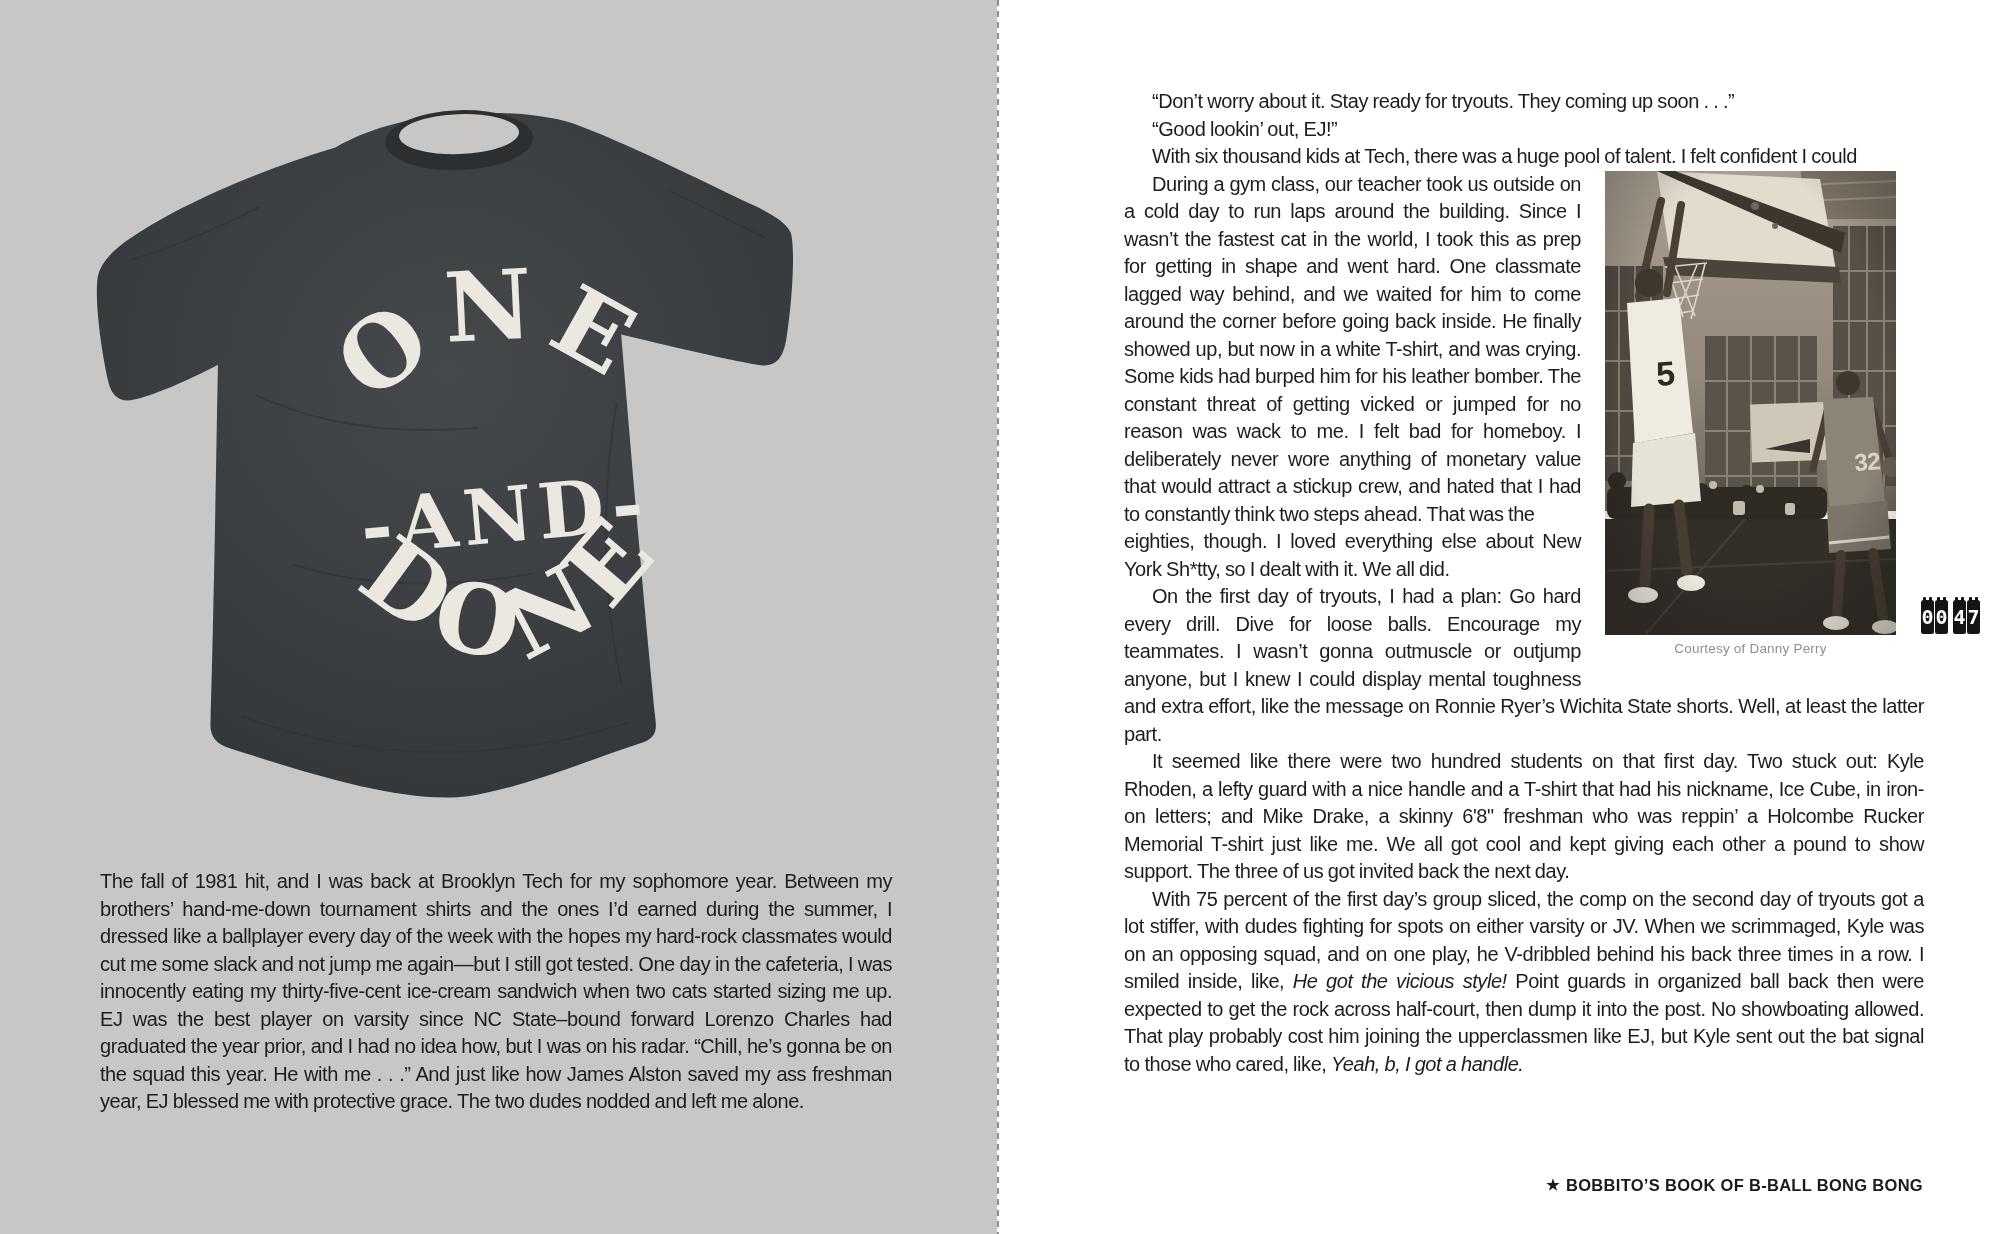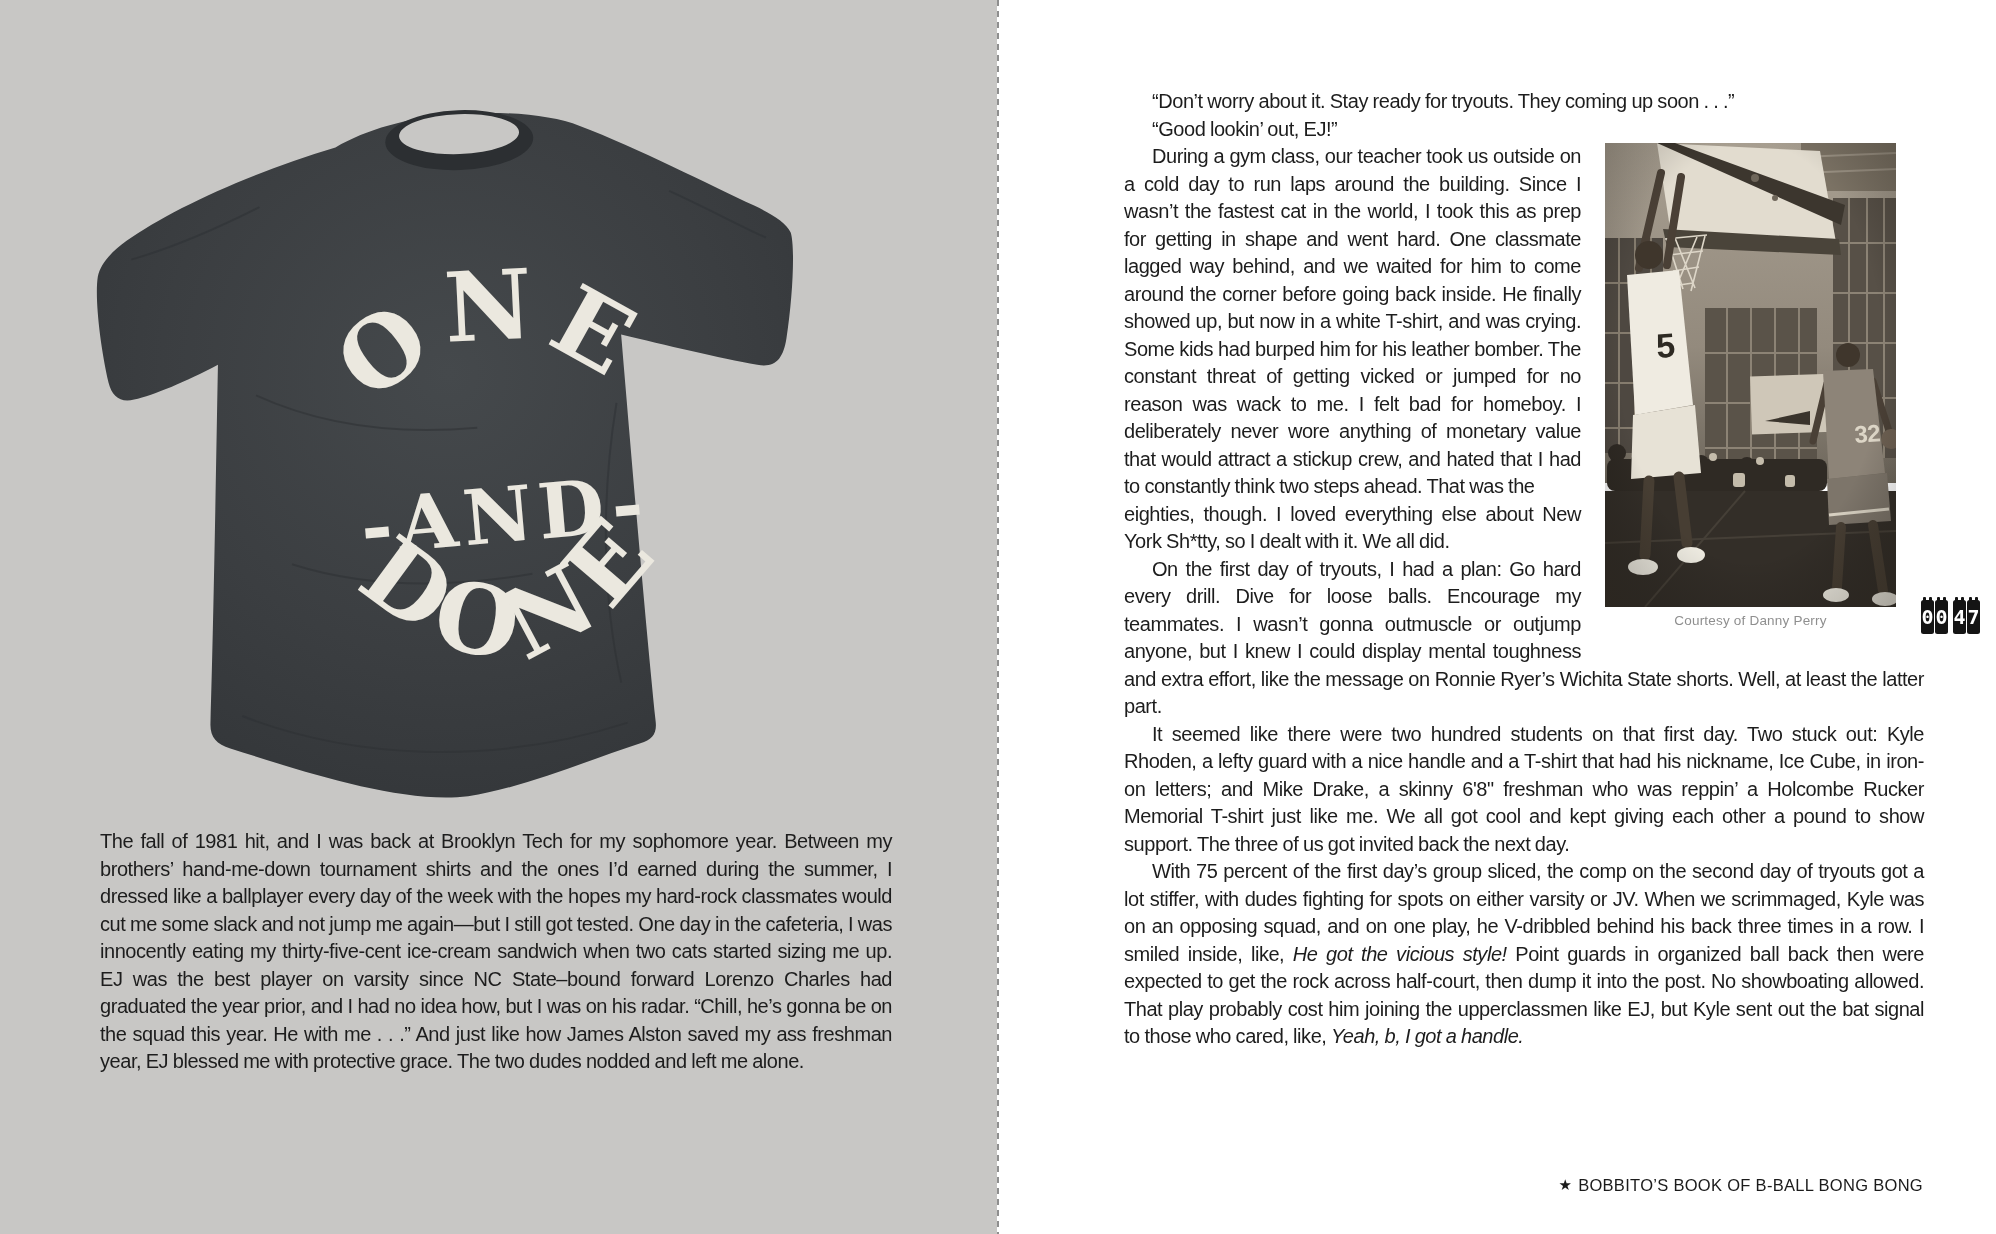--- a/index.html
+++ b/index.html
@@ -19,21 +19,21 @@
 
   
   .body-text{
     font-size:20px;line-height:27.5px;color:#1d1d1d;
     text-align:justify;letter-spacing:-0.45px;word-spacing:-0.5px;
   }
   .body-text p{margin:0;}
   .body-text p.ind{text-indent:28px;}
   .body-text i{font-style:italic;}
 
-  .left-paragraph{position:absolute;left:100px;top:828px;width:792px;}
+  .left-paragraph{position:absolute;left:100px;top:868px;width:792px;}
 
   .rp-flow{position:absolute;left:125px;top:88px;width:800px;}
 
   
   .photo-float{
     float:right;width:291px;margin:0 28px 10px 24px;
   }
   .photo-frame{width:291px;height:464px;display:block;}
   .photo-credit{
     display:block;margin-top:6px;font-size:13.5px;line-height:16px;
@@ -56,21 +56,21 @@
   .tile::before,.tile::after{
     content:"";position:absolute;top:-3px;width:3px;height:4px;
     background:#141414;border-radius:1px;
   }
   .tile::before{left:2px;}
   .tile::after{right:2px;}
 
   
   .footer{
     position:absolute;right:73px;top:1176px;
-    font-size:16.5px;font-weight:normal;letter-spacing:0.3px;color:#1b1b1b;
+    font-size:16.5px;font-weight:bold;letter-spacing:0.3px;color:#1b1b1b;
     white-space:nowrap;
   }
   .footer .star{margin-right:6px;font-size:15px;position:relative;top:-1px;}
 
   
   .tee-wrap{position:absolute;left:58px;top:88px;width:820px;height:730px;}
 </style>
 </head>
 <body>
 
@@ -139,20 +139,21 @@
   </div>
 </div>
 
 <div class="spread-divider"></div>
 
 <div class="page page-right">
 
   <div class="rp-flow body-text">
     <p class="ind">“Don’t worry about it. Stay ready for tryouts. They coming up soon . . .”</p>
     <p class="ind">“Good lookin’ out, EJ!”</p>
+    <p class="ind">With six thousand kids at Tech, there was a huge pool of talent. I felt confident I could</p>
 
     <div class="photo-float">
       <svg class="photo-frame" viewBox="0 0 291 464">
         <defs>
           <linearGradient id="wall" x1="0" y1="0" x2="0" y2="1">
             <stop offset="0%" stop-color="#a79e90"></stop>
             <stop offset="60%" stop-color="#938a7d"></stop>
             <stop offset="100%" stop-color="#6e675c"></stop>
           </linearGradient>
           <radialGradient id="vig" cx="50%" cy="45%" r="75%">

